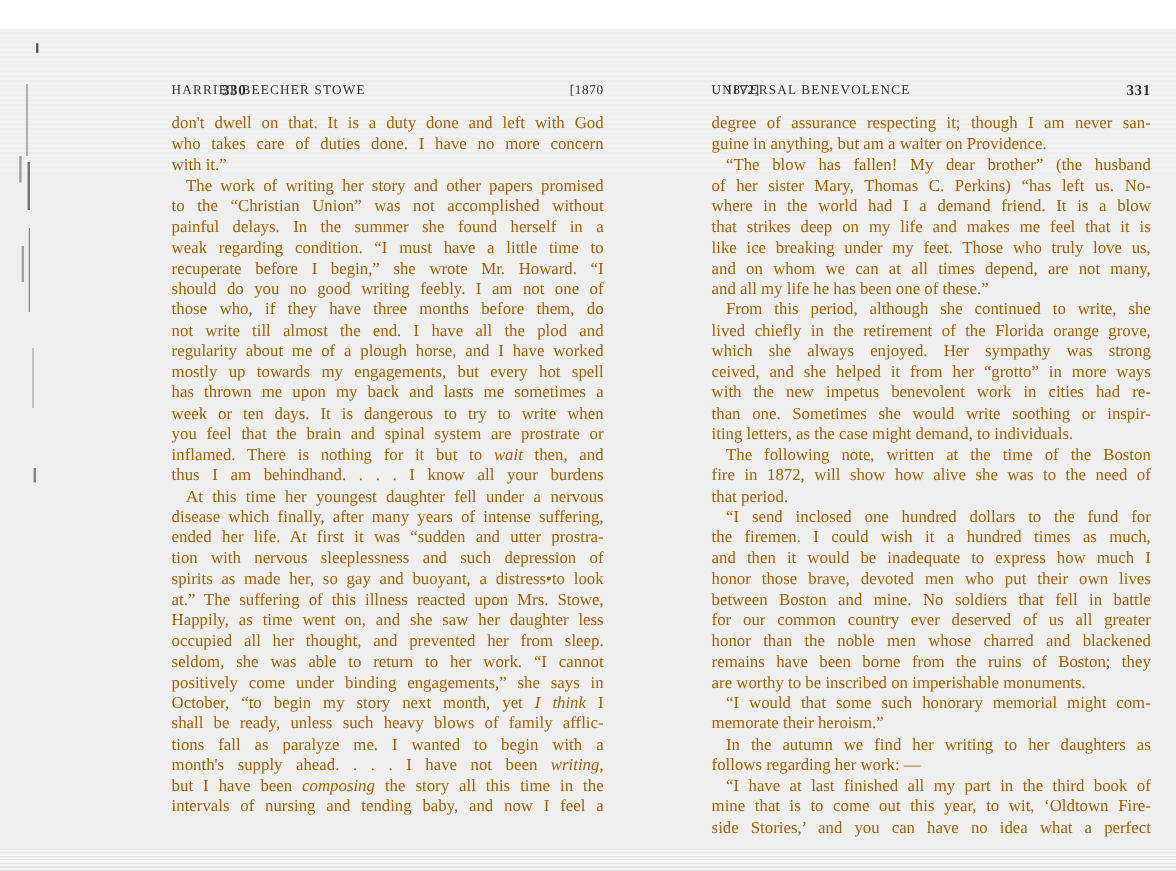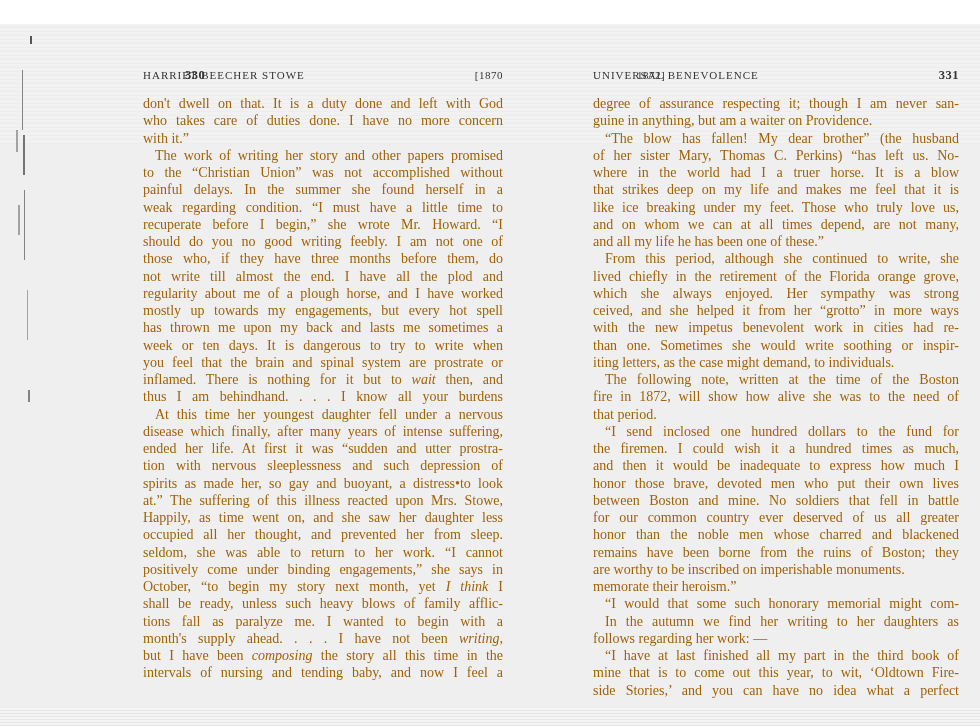--- a/index.html
+++ b/index.html
@@ -31,21 +31,21 @@
     position: absolute; top: 68px;
   }
   .page.left { left: 143px; width: 360px; }
   .page.right { left: 593px; width: 366px; }
   .running-head {
     position: relative; height: 18px;
     font-size: 11.5px; letter-spacing: 0.5px; color: #333;
   }
   .running-head .pnum { position: absolute; top: 0; font-weight: bold; font-size: 12.5px; }
   .running-head .title { position: absolute; top: 1px; left: 0; right: 0; text-align: left; font-size: 11px; letter-spacing: 1px; }
-  .running-head .year { position: absolute; top: 1px; font-size: 11px; margin-left: 32px; }
+  .running-head .year { position: absolute; top: 1px; font-size: 11px; }
   .left .pnum { left: 0; margin-left: 42px; }
   .left .year { right: 0; }
   .right .year { left: 12px; }
   .right .pnum { right: 0; }
   .body-text {
     margin-top: 9px;
     font-size: 14px; line-height: 17.25px;
     color: #a16207;
   }
   .line {
@@ -123,21 +123,21 @@
   <div class="running-head">
     <span class="year">1872]</span>
     <span class="title">UNIVERSAL BENEVOLENCE</span>
     <span class="pnum">331</span>
   </div>
   <div class="body-text" id="right-body">
       <span class="line">degree of assurance respecting it; though I am never san-</span>
       <span class="line last">guine in anything, but am a waiter on Providence.</span>
       <span class="line indent">“The blow has fallen!  My dear brother” (the husband</span>
       <span class="line">of her sister Mary, Thomas C. Perkins) “has left us.  No-</span>
-      <span class="line">where in the world had I a truer horse.  It is a blow</span>
+      <span class="line">where in the world had I a demand friend.  It is a blow</span>
       <span class="line">that strikes deep on my life and makes me feel that it is</span>
       <span class="line">like ice breaking under my feet.  Those who truly love us,</span>
       <span class="line">and on whom we can at all times depend, are not many,</span>
       <span class="line last">and all my life he has been one of these.”</span>
       <span class="line indent">From this period, although she continued to write, she</span>
       <span class="line">lived chiefly in the retirement of the Florida orange grove,</span>
       <span class="line">which she always enjoyed.  Her sympathy was strong</span>
       <span class="line">ceived, and she helped it from her “grotto” in more ways</span>
       <span class="line">with the new impetus benevolent work in cities had re-</span>
       <span class="line">than one.  Sometimes she would write soothing or inspir-</span>
@@ -147,21 +147,21 @@
       <span class="line last">that period.</span>
       <span class="line indent">“I send inclosed one hundred dollars to the fund for</span>
       <span class="line">the firemen.  I could wish it a hundred times as much,</span>
       <span class="line">and then it would be inadequate to express how much I</span>
       <span class="line">honor those brave, devoted men who put their own lives</span>
       <span class="line">between Boston and mine.  No soldiers that fell in battle</span>
       <span class="line">for our common country ever deserved of us all greater</span>
       <span class="line">honor than the noble men whose charred and blackened</span>
       <span class="line">remains have been borne from the ruins of Boston; they</span>
       <span class="line last">are worthy to be inscribed on imperishable monuments.</span>
+      <span class="line indent">“I would that some such honorary memorial might com-</span>
       <span class="line last">memorate their heroism.”</span>
-      <span class="line indent">“I would that some such honorary memorial might com-</span>
       <span class="line indent">In the autumn we find her writing to her daughters as</span>
       <span class="line last">follows regarding her work: —</span>
       <span class="line indent">“I have at last finished all my part in the third book of</span>
       <span class="line">mine that is to come out this year, to wit, ‘Oldtown Fire-</span>
       <span class="line">side Stories,’ and you can have no idea what a perfect</span>
     </div>
 </div>
 
 </body></html>

